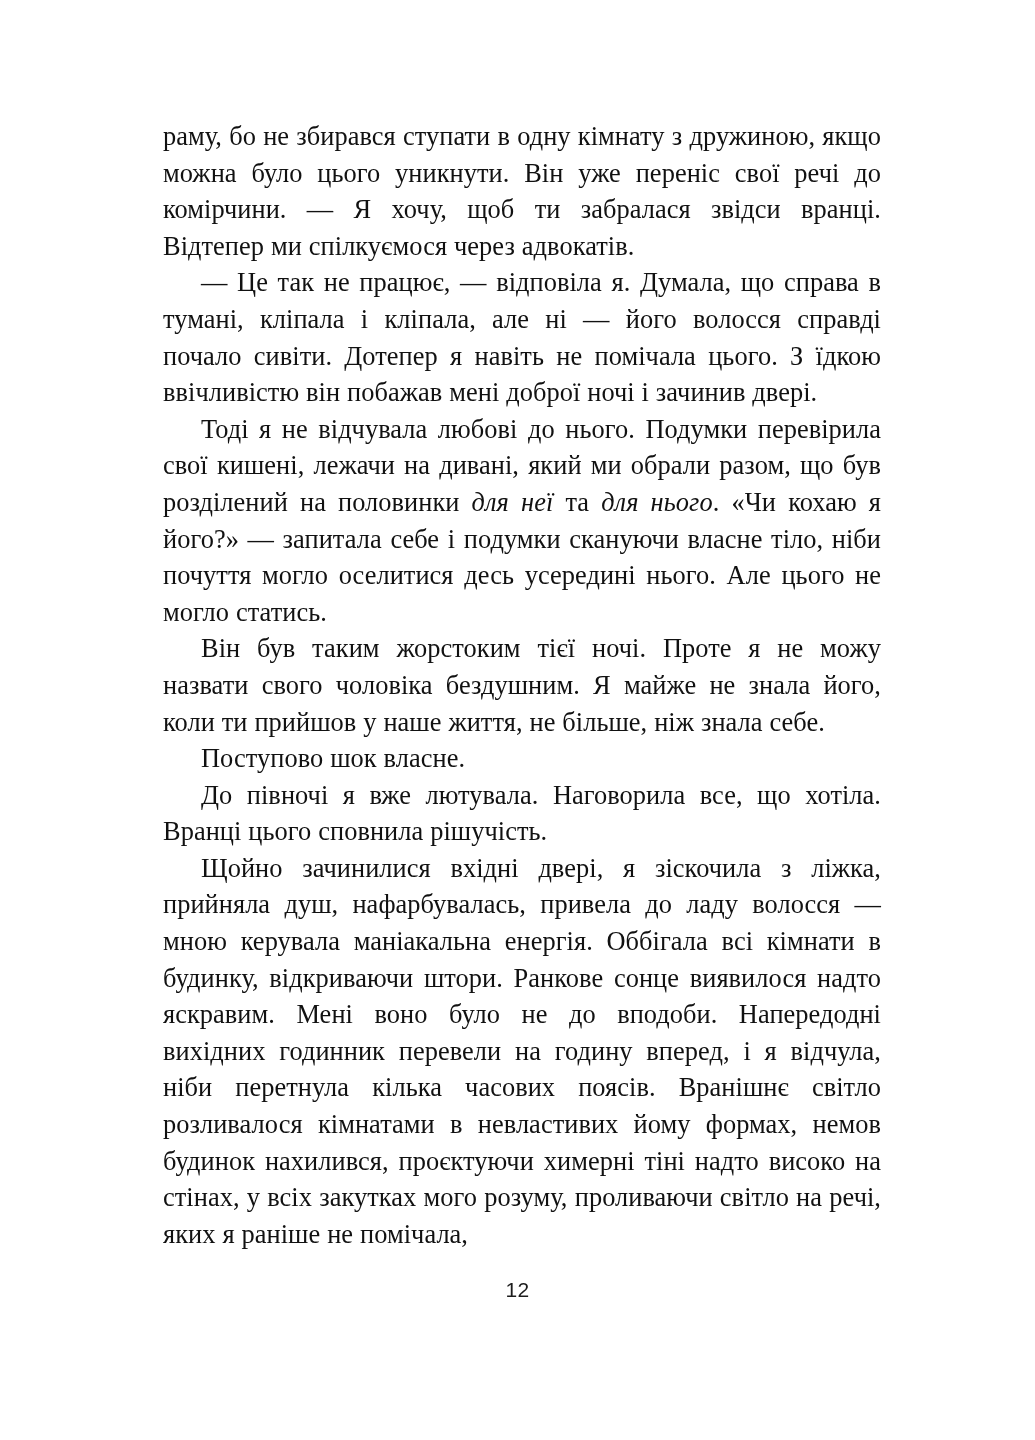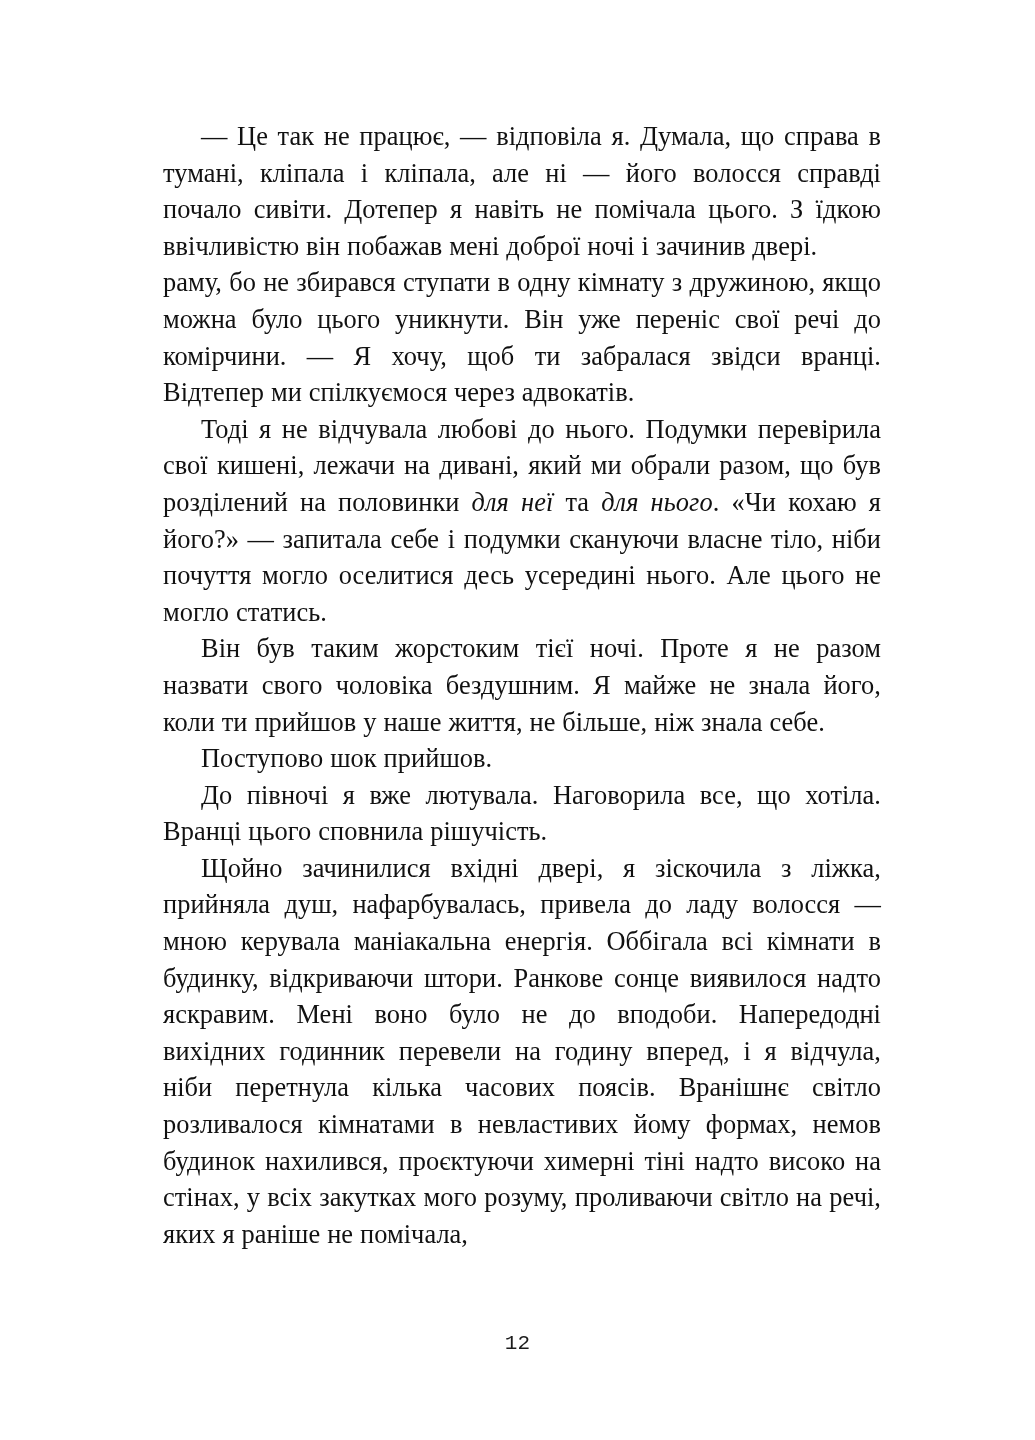--- a/index.html
+++ b/index.html
@@ -47,38 +47,38 @@
     text-indent: 0;
   }
 
   em.it {
   }
 
   .folio {
     position: absolute;
     left: 0;
     right: 0;
-    top: 1332px;
+    top: 1278px;
     text-align: center;
-    font-family: Liberation Mono, monospace;
+    font-family: Liberation Sans, sans-serif;
     font-size: 21px;
     color: #1c1c1c;
     letter-spacing: 0.01em;
   }
 </style>
 </head>
 <body>
 
 <div class="page">
 
   <div class="text-block">
+      <p class="para first"><span>раму, бо не збирався ступати в одну кімнату з дружиною, якщо можна було цього уникнути. Він уже переніс свої речі до комірчини. — Я хочу, щоб ти забралася звідси вранці. Відтепер ми спілкуємося через адвокатів.</span></p>
       <p class="para"><span>— Це так не працює, — відповіла я. Думала, що справа в тумані, кліпала і кліпала, але ні — його волосся справді почало сивіти. Дотепер я навіть не помічала цього. З їдкою ввічливістю він побажав мені доброї ночі і зачинив двері.</span></p>
-      <p class="para first"><span>раму, бо не збирався ступати в одну кімнату з дружиною, якщо можна було цього уникнути. Він уже переніс свої речі до комірчини. — Я хочу, щоб ти забралася звідси вранці. Відтепер ми спілкуємося через адвокатів.</span></p>
       <p class="para"><span>Тоді я не відчувала любові до нього. Подумки перевірила свої кишені, лежачи на дивані, який ми обрали разом, що був розділений на половинки </span><em class="it">для неї</em><span> та </span><em class="it">для нього</em><span>. «Чи кохаю я його?» — запитала себе і подумки скануючи власне тіло, ніби почуття могло оселитися десь усередині нього. Але цього не могло статись.</span></p>
-      <p class="para"><span>Він був таким жорстоким тієї ночі. Проте я не разом назвати свого чоловіка бездушним. Я майже не знала його, коли ти прийшов у наше життя, не більше, ніж знала себе.</span></p>
-      <p class="para"><span>Поступово шок прийшов.</span></p>
+      <p class="para"><span>Він був таким жорстоким тієї ночі. Проте я не можу назвати свого чоловіка бездушним. Я майже не знала його, коли ти прийшов у наше життя, не більше, ніж знала себе.</span></p>
+      <p class="para"><span>Поступово шок власне.</span></p>
       <p class="para"><span>До півночі я вже лютувала. Наговорила все, що хотіла. Вранці цього сповнила рішучість.</span></p>
       <p class="para"><span>Щойно зачинилися вхідні двері, я зіскочила з ліжка, прийняла душ, нафарбувалась, привела до ладу волосся — мною керувала маніакальна енергія. Оббігала всі кімнати в будинку, відкриваючи штори. Ранкове сонце виявилося надто яскравим. Мені воно було не до вподоби. Напередодні вихідних годинник перевели на годину вперед, і я відчула, ніби перетнула кілька часових поясів. Вранішнє світло розливалося кімнатами в невластивих йому формах, немов будинок нахилився, проєктуючи химерні тіні надто високо на стінах, у всіх закутках мого розуму, проливаючи світло на речі, яких я раніше не помічала,</span></p>
     </div>
 
   <div class="folio">12</div>
 
 </div>
 
 </body></html>

